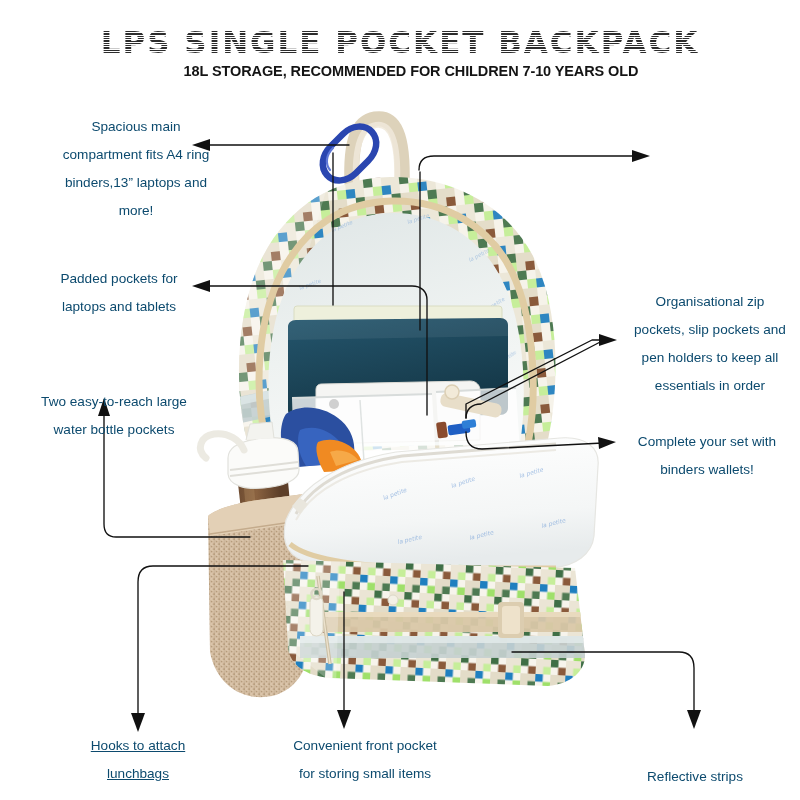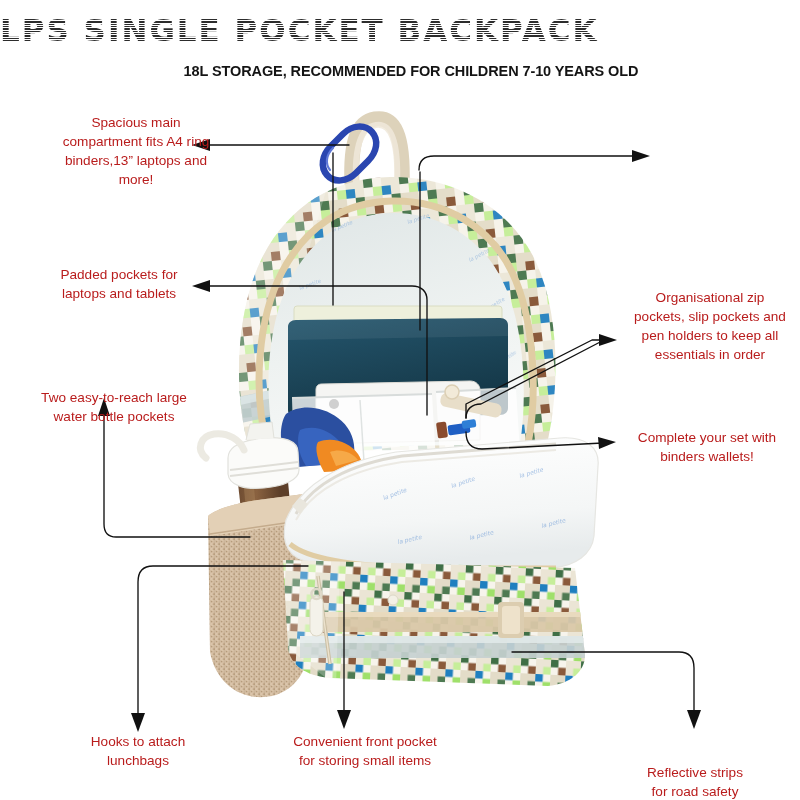--- a/index.html
+++ b/index.html
@@ -7,21 +7,22 @@
     width:800px;height:800px;
     background:#ffffff;
     font-family:"Liberation Sans", sans-serif;
     overflow:hidden;
     position:relative;
   }
   #stage{position:absolute;inset:0;width:800px;height:800px;}
 
   
   .title{
-    position:absolute;left:0;top:12px;width:800px;
+    position:absolute;left:0;top:24px;width:800px;
+    text-align:center;
     font-size:31px;
     font-weight:700;
     letter-spacing:2.0px;
     color:#6e6e6e;
     background-image:repeating-linear-gradient(
         180deg,
         #2c2c2c 0px,#2c2c2c 1.15px,
         #ffffff 1.15px,#ffffff 2.35px);
     -webkit-background-clip:text;
     background-clip:text;
@@ -39,22 +40,22 @@
     color:#141414;
     font-family:"Liberation Sans",sans-serif;
     white-space:nowrap;
     padding-left:11px;
   }
 
   
   .callout{
     position:absolute;
     font-size:13.6px;
-    line-height:19px;
-    color:#b91c1c;
+    line-height:28px;
+    color:#0c4a6e;
     font-family:"Liberation Sans",sans-serif;
     white-space:pre-line;
   }
   .c-center{text-align:center;}
 
   
   svg.layer{position:absolute;left:0;top:0;width:800px;height:800px;overflow:visible;}
   svg.lines{pointer-events:none;}
   .lead{fill:none;stroke:#111;stroke-width:1.35;stroke-linecap:round;stroke-linejoin:round;}
   .head{fill:#111;}
@@ -355,21 +356,21 @@
 water bottle pockets</div>
 
   <div class="callout c-center" style="left:620px;top:288px;width:180px;">Organisational zip
 pockets, slip pockets and
 pen holders to keep all
 essentials in order</div>
 
   <div class="callout c-center" style="left:614px;top:428px;width:186px;">Complete your set with
 binders wallets!</div>
 
-  <div class="callout c-center" style="left:58px;top:732px;width:160px;">Hooks to attach
+  <div class="callout c-center" style="left:58px;top:732px;width:160px;text-decoration:underline;">Hooks to attach
 lunchbags</div>
 
   <div class="callout c-center" style="left:255px;top:732px;width:220px;">Convenient front pocket
 for storing small items</div>
 
   <div class="callout c-center" style="left:616px;top:732px;width:158px;margin-top:31px;">Reflective strips
 for road safety</div>
 
 </div>
 

